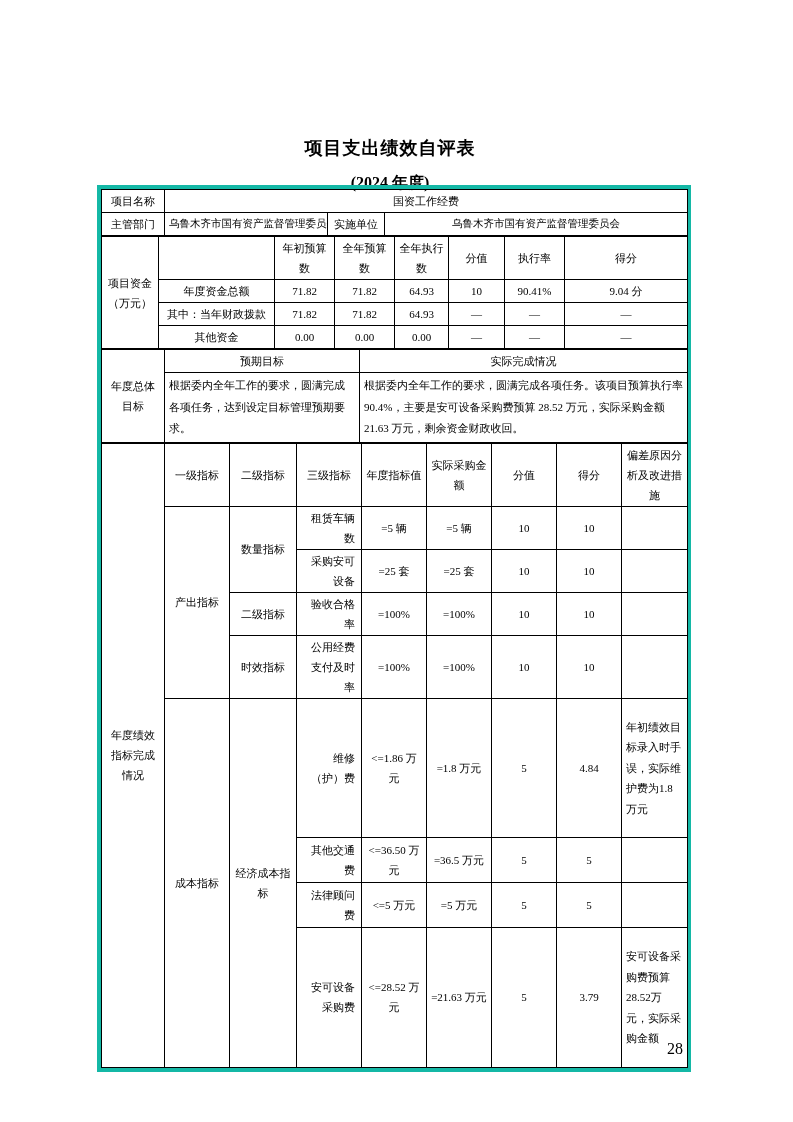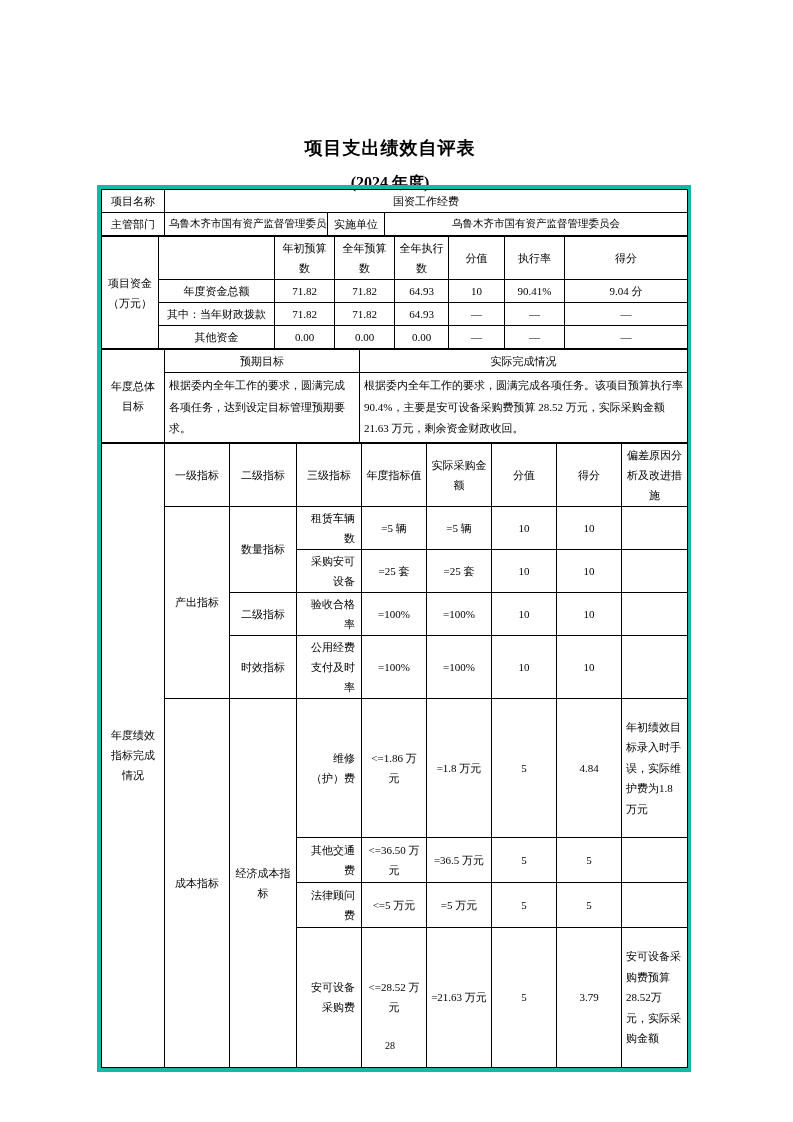--- a/index.html
+++ b/index.html
@@ -38,21 +38,21 @@
     padding:1px 4px;
     overflow:hidden;
     word-break:break-word;
   }
   .nowrap { white-space:nowrap; font-size:10.5px; }
   .goal-text { text-align:left; padding:2px 4px; line-height:21.5px;margin-top:45px; }
   .dev-cell { text-align:left; padding:18px 4px; line-height:20.5px; }
   .name-cell { padding:1px 6px;text-align:right; }
   .page-number {
     position:absolute; left:97px; top:1040px; width:586px;
-    text-align:center; font-size:10px;
+    text-align:right; font-size:16px;
   }
 </style>
 </head>
 <body>
 
 <div class="page">
 
   <div class="doc-title">项目支出绩效自评表</div>
   <div class="doc-subtitle">(2024 年度)</div>
 

